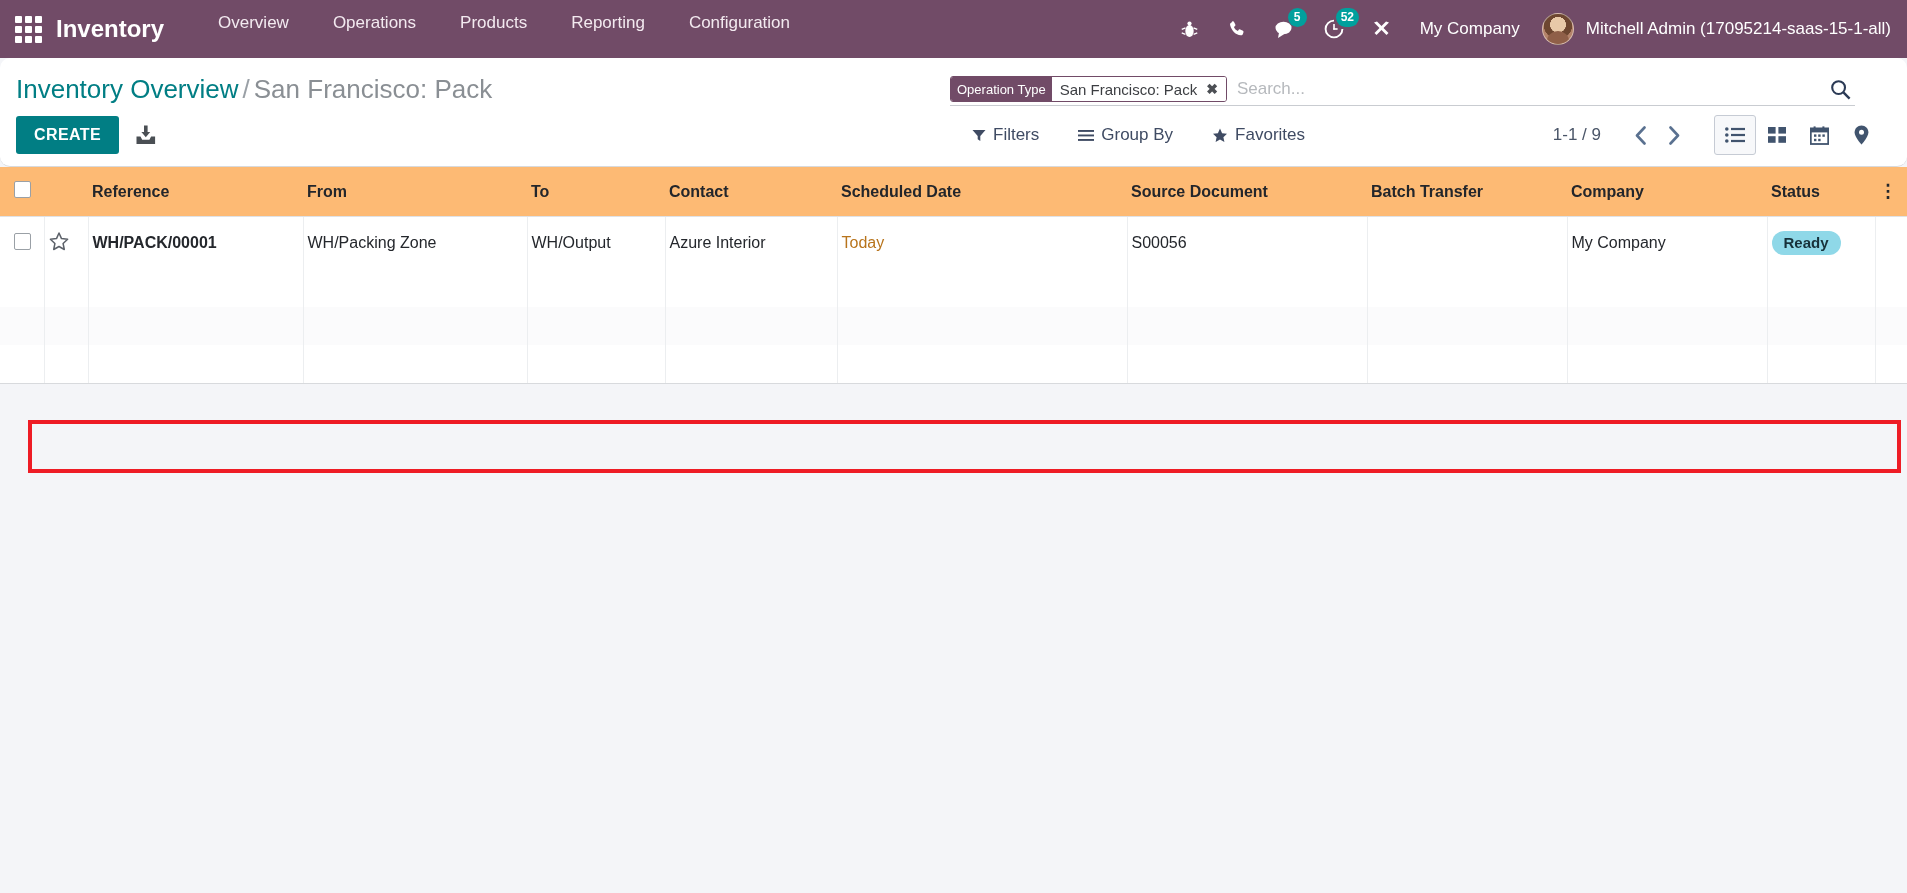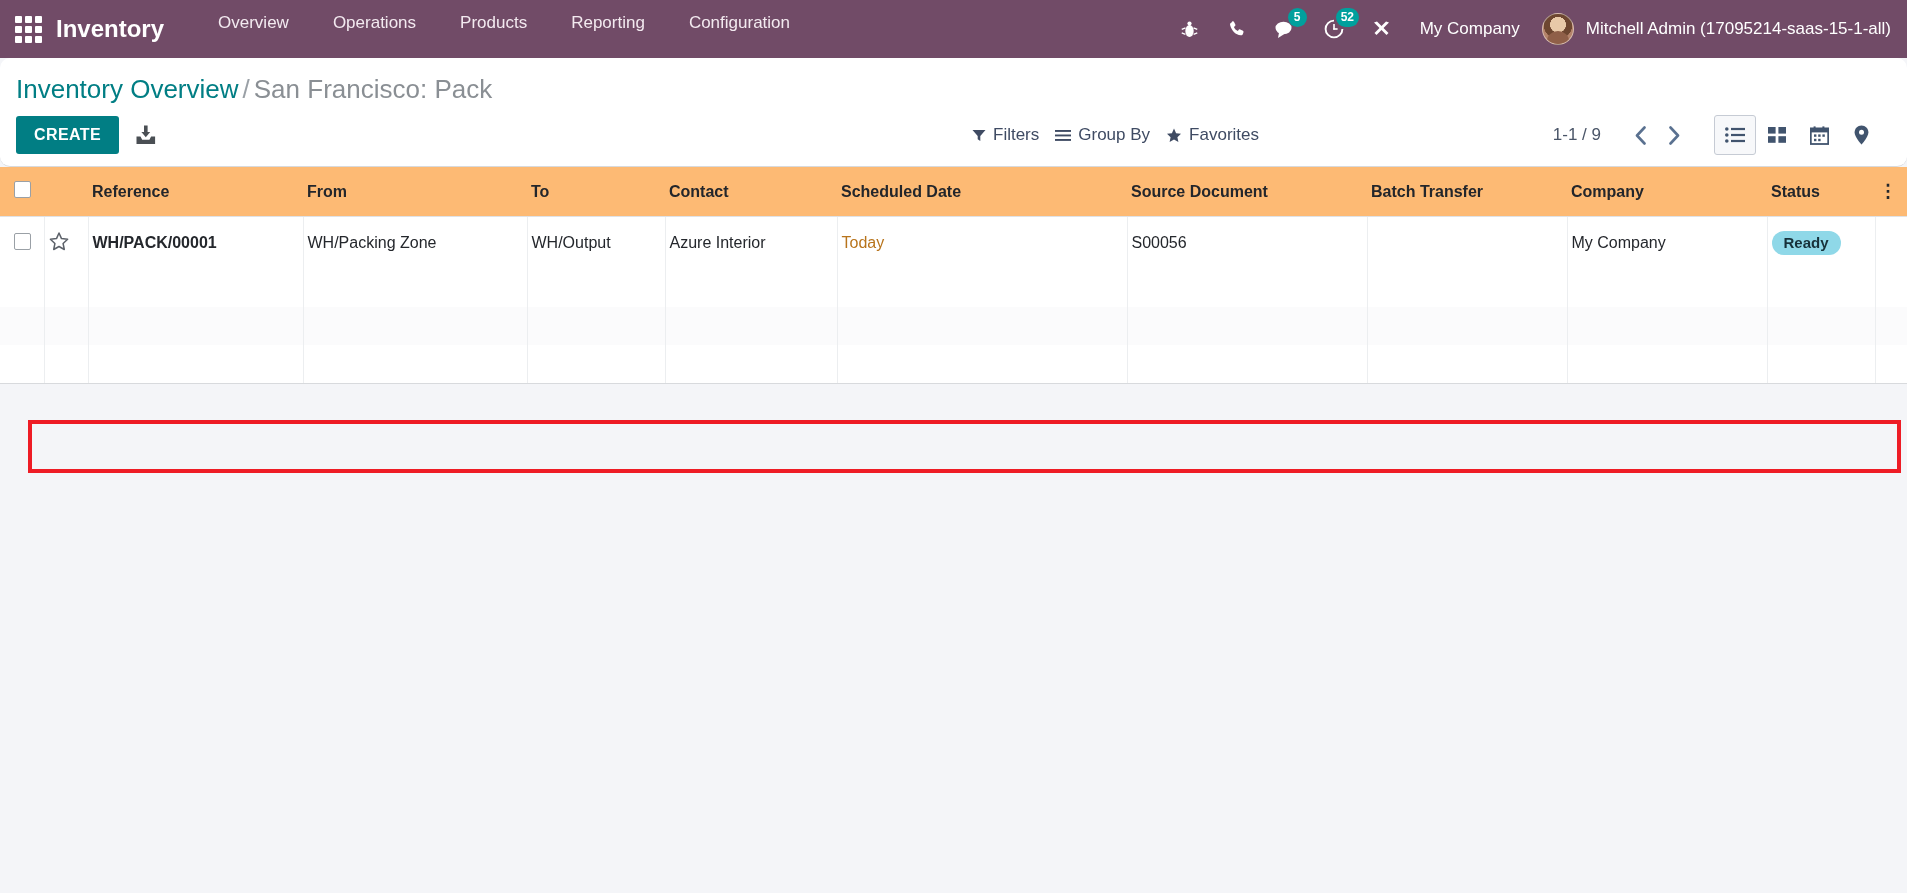--- a/index.html
+++ b/index.html
@@ -226,21 +226,21 @@
     color: #4a4f54;
     cursor: pointer;
     display: flex; align-items: center;
   }
 
   .cp-filters {
     position: absolute;
     left: 960px;
     display: flex;
     align-items: center;
-    gap: 16px;
+    gap: 39px;
   }
   .cp-filter-btn {
     display: flex;
     align-items: center;
     gap: 7px;
     color: #3f4b63;
     font-size: 17px;
     cursor: pointer;
     white-space: nowrap;
   }
@@ -437,20 +437,34 @@
   </div>
 </div>
 
 <div class="control-panel">
 
   <div class="cp-top">
     <div class="breadcrumb">
       <span class="bc-link">Inventory Overview</span><span class="bc-sep">/</span><span class="bc-current">San Francisco: Pack</span>
     </div>
 
+    <div class="searchview">
+      <div class="facet">
+        <span class="facet-label">Operation Type</span>
+        <span class="facet-value">San Francisco: Pack</span>
+        <span class="facet-remove">✖</span>
+      </div>
+      <input class="search-input" type="text" placeholder="Search..." style="">
+      <span class="search-magnifier">
+        <svg width="21" height="21" viewBox="0 0 21 21" aria-hidden="true">
+          <circle cx="8.6" cy="8.6" r="6.4" fill="none" stroke="#2b3a55" stroke-width="2.1"></circle>
+          <line x1="13.4" y1="13.4" x2="19.6" y2="19.6" stroke="#2b3a55" stroke-width="2.4"></line>
+        </svg>
+      </span>
+    </div>
   </div>
 
   <div class="cp-bottom">
     <button class="btn-create">CREATE</button>
 
     <span class="import-icon">
       <svg width="22" height="22" viewBox="0 0 22 22" aria-hidden="true">
         <rect x="9" y="1.5" width="3.6" height="7" fill="#4a4f54"></rect>
         <path d="M6.4 8 L10.8 13.2 L15.2 8 Z" fill="#4a4f54"></path>
         <path d="M1.5 12.5 L5.5 12.5 L7.2 15.8 L14.4 15.8 L16.1 12.5 L20.1 12.5 L20.1 20 L1.5 20 Z" fill="#4a4f54"></path>

